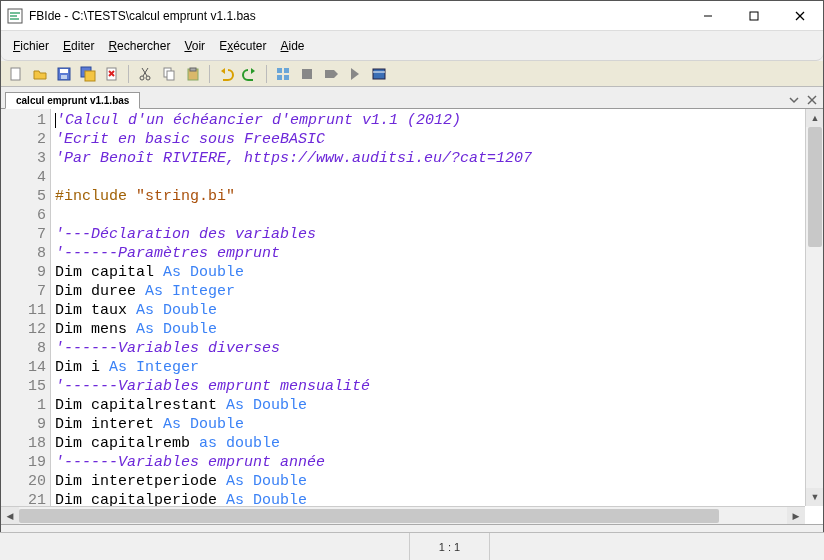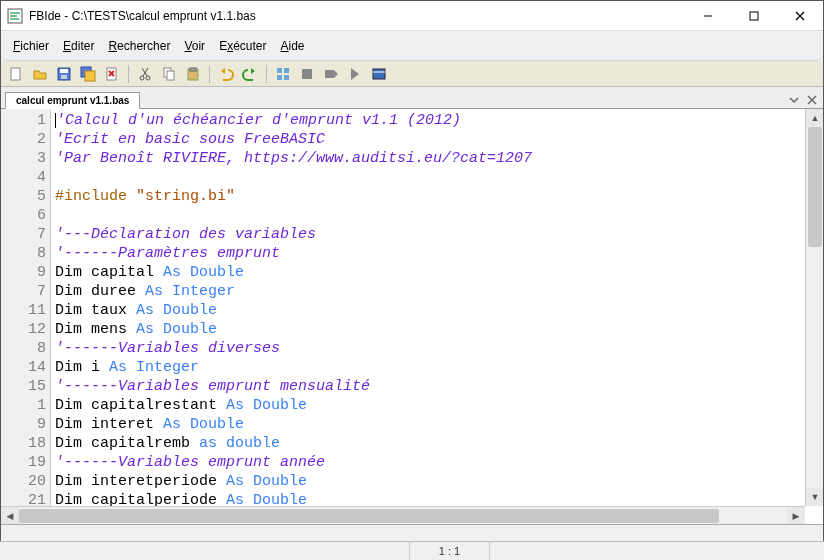--- a/index.html
+++ b/index.html
@@ -138,21 +138,21 @@
   }
   .sb-btn {
     width:18px; height:18px; display:flex; align-items:center; justify-content:center;
     background:#e8e8e8;
     font-size:9px; color:#555;
   }
   .sb-thumb-v { position:absolute; top:18px; left:2px; width:14px; height:120px; background:#c8c8c8; border-radius:2px;}
   .sb-thumb-h { position:absolute; left:18px; top:2px; height:14px; width:700px; background:#c8c8c8; border-radius:2px;}
   .statusbar {
     position:absolute; left:0; right:0; bottom:0;
-    height: 19px;
+    height: 28px;
     background:#f0f0f0;
     border-top:1px solid #bbb;
     display:flex; align-items:center;
   }
   .status-cell {
     border-right:1px solid #ccc;
     height:100%; display:flex; align-items:center; justify-content:center;
     font-size:11px; color:#333; padding:0 8px;
   }
   .status-cell.empty { flex:0 0 410px; }

